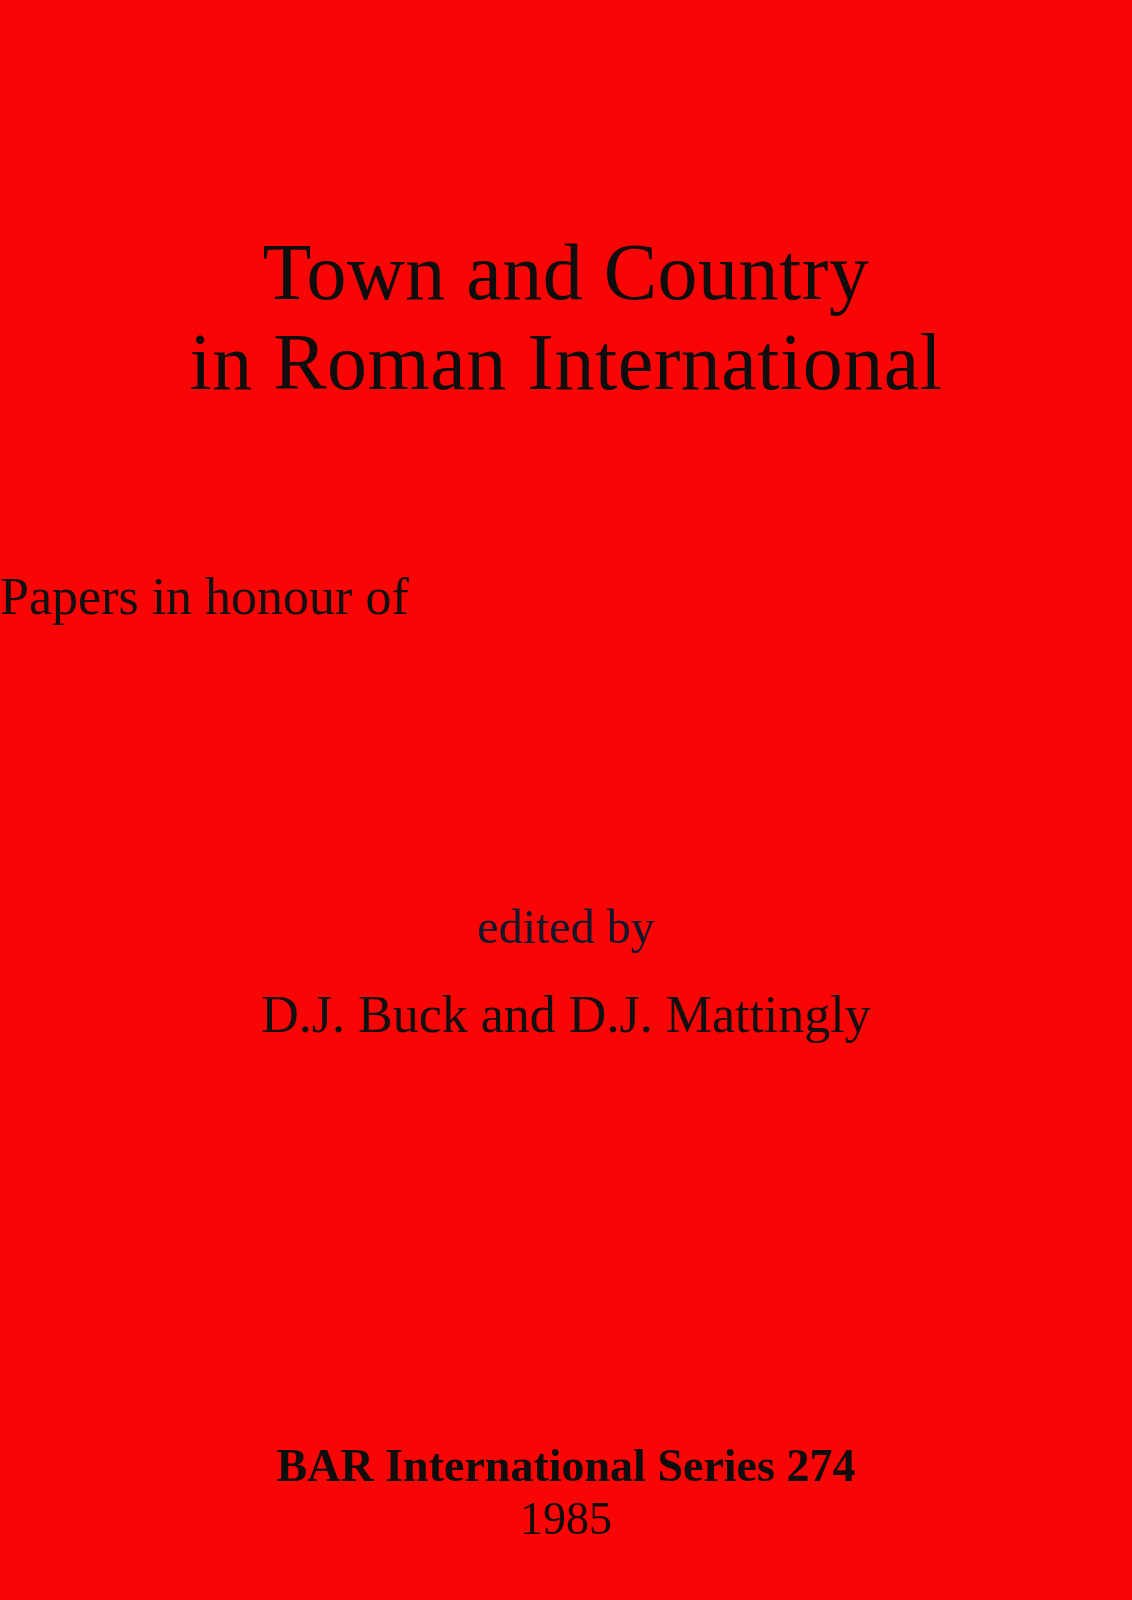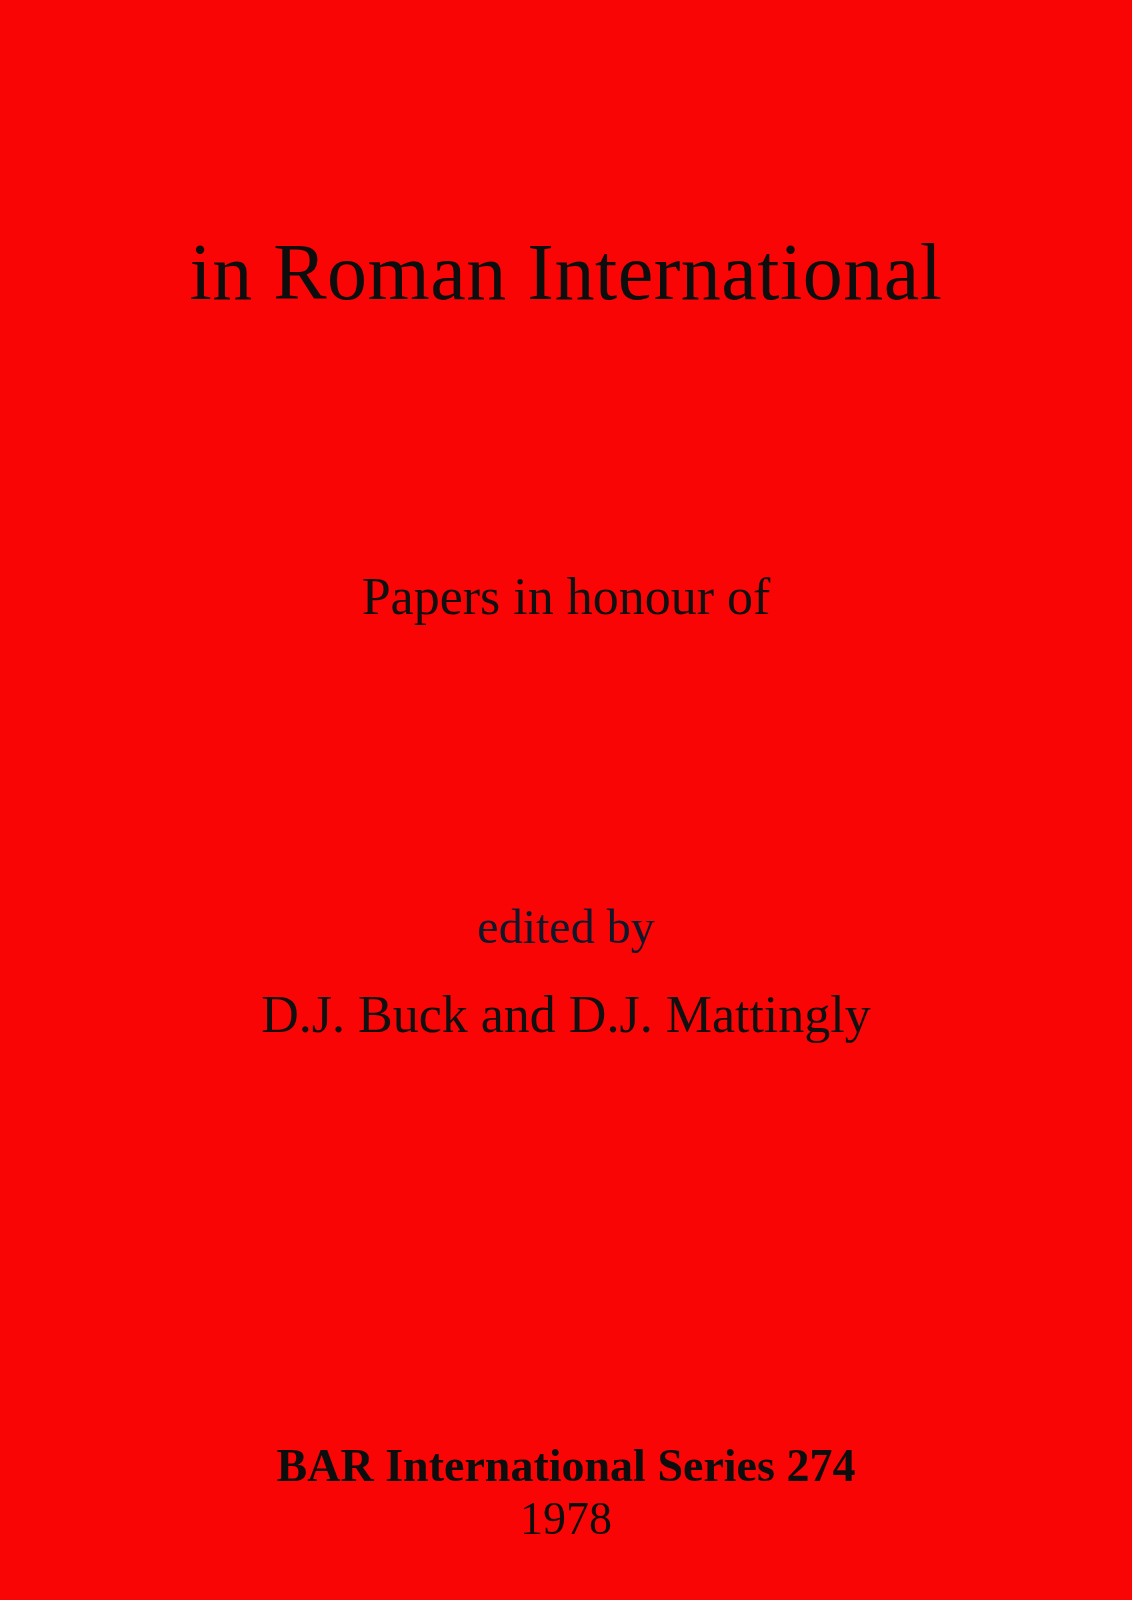--- a/index.html
+++ b/index.html
@@ -32,21 +32,21 @@
     font-size: 80px;
     font-weight: normal;
     letter-spacing: 0.5px;
     color: #0d0d0d;
   }
   .subtitle-block {
     position: absolute;
     top: 566px;
     left: 0;
     width: 100%;
-    text-align: center;
+    text-align: left;
     line-height: 1.18;
   }
   .subtitle-line {
     font-size: 52px;
     color: #101010;
   }
   .editor-block {
     position: absolute;
     top: 898px;
     left: 0;
@@ -93,31 +93,32 @@
     font-weight: normal;
     color: #0d0d0d;
   }
 </style>
 </head>
 <body>
 
 <div class="cover">
 
   <div class="title-block">
+    <div class="title-line">Town and Country</div>
     <div class="title-line">in Roman International</div>
   </div>
 
   <div class="subtitle-block">
     <div class="subtitle-line">Papers in honour of</div>
   </div>
 
   <div class="editor-block">
     <div class="edited-by">edited by</div>
     <div class="editors">D.J. Buck and D.J. Mattingly</div>
   </div>
 
 
   <div class="imprint-block">
     <div class="imprint-line">BAR International Series 274</div>
-    <div class="imprint-year">1978</div>
+    <div class="imprint-year">1985</div>
   </div>
 
 </div>
 
 </body></html>

